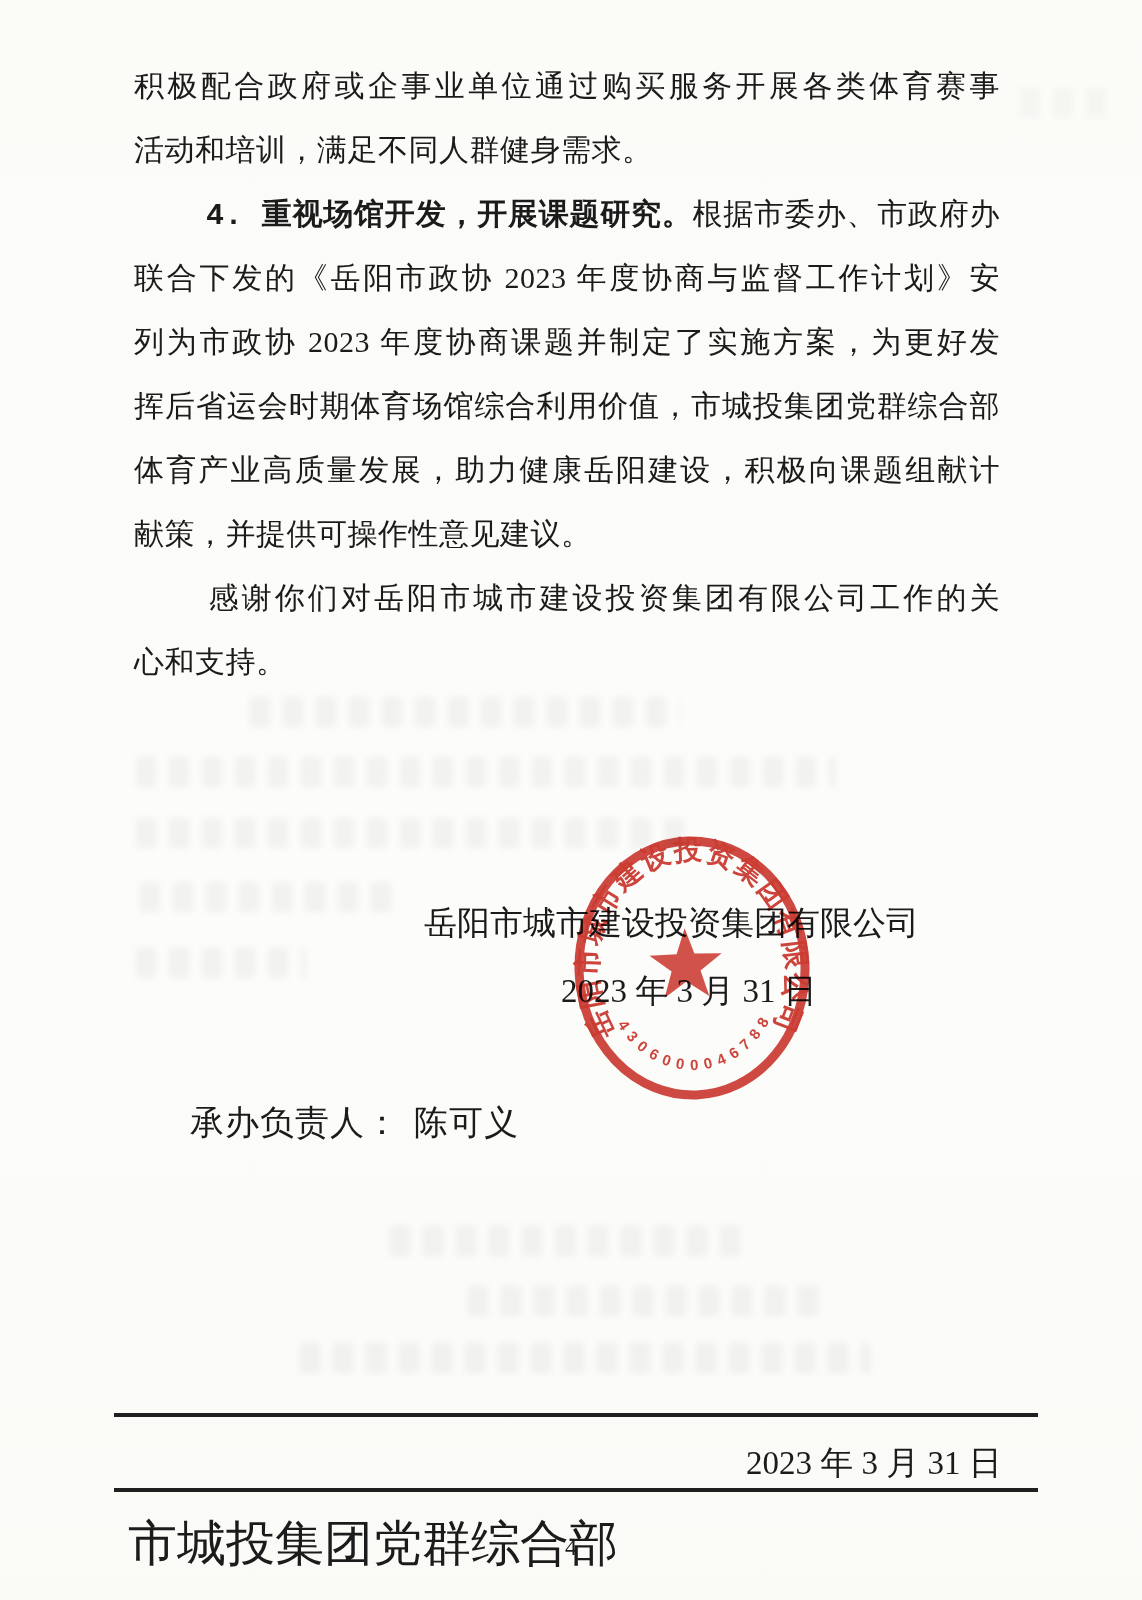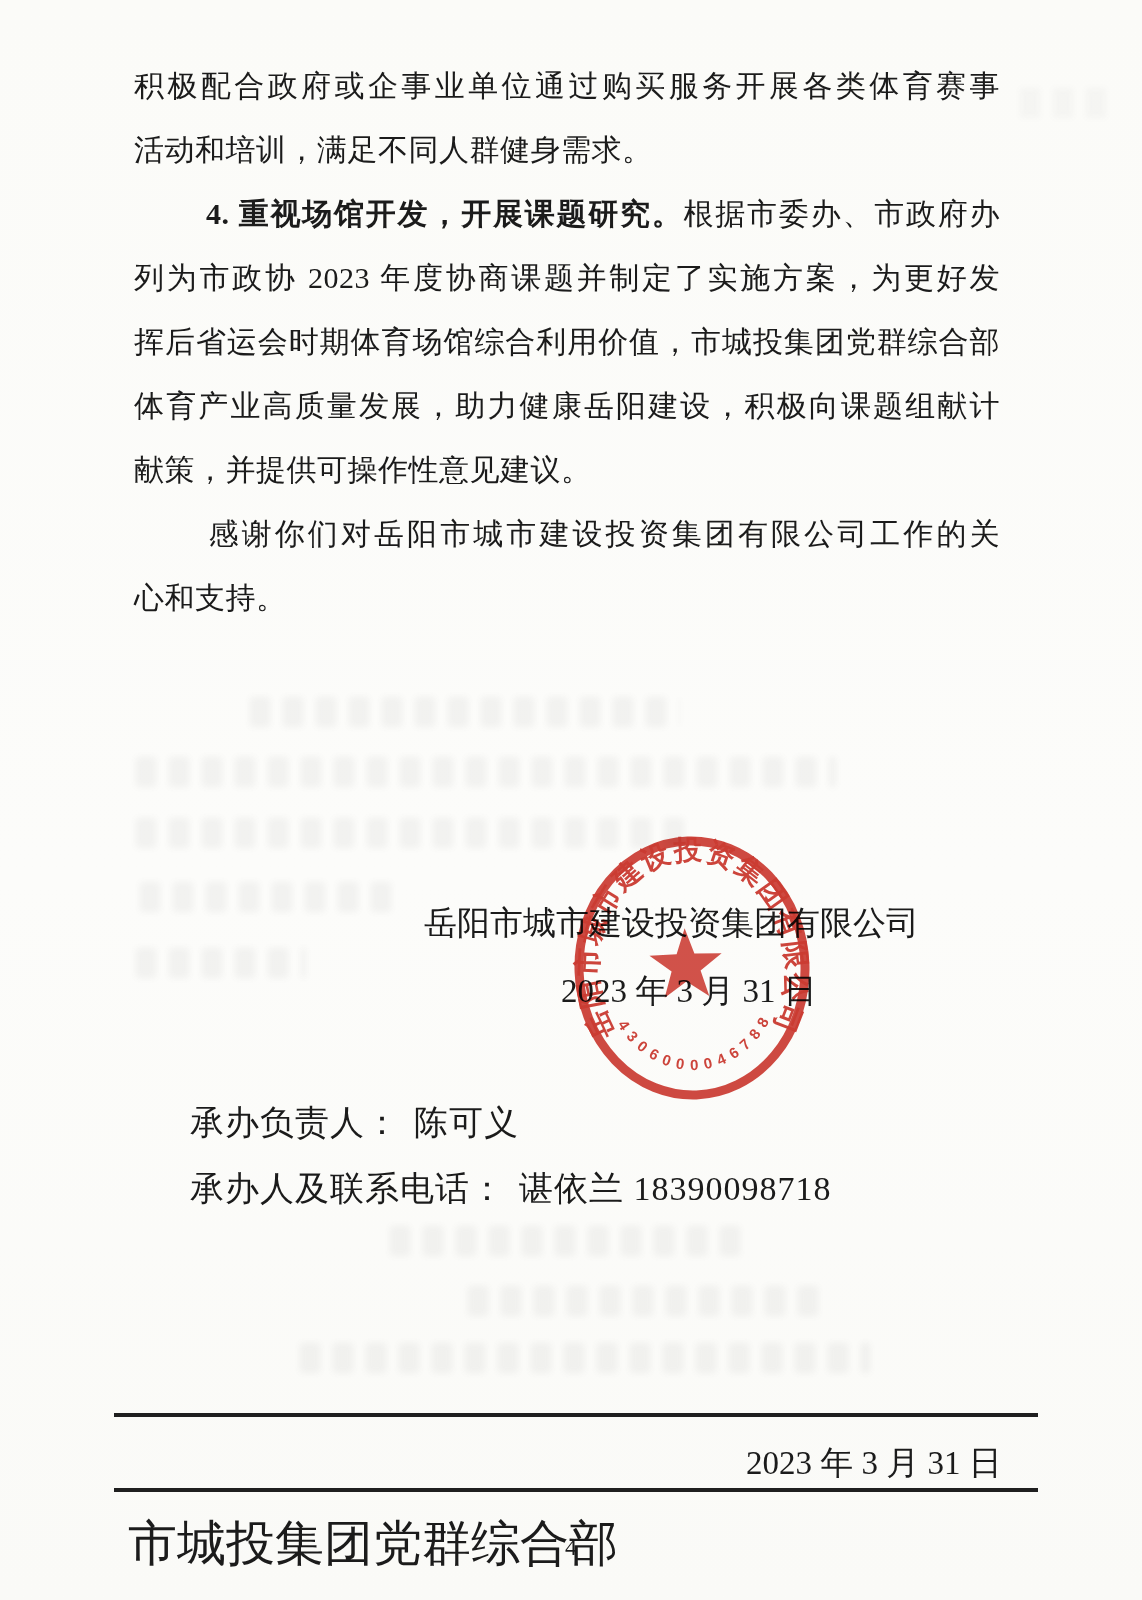--- a/index.html
+++ b/index.html
@@ -14,21 +14,21 @@
   }
   
   .body-text{position:absolute;left:134px;top:54px;width:866px;}
   .bline{
     height:64px;line-height:64px;font-size:30px;
     text-align:justify;text-align-last:justify;
     letter-spacing:0.5px;white-space:nowrap;
   }
   .bline.end{text-align:center;text-align-last:left;}
   .indent{display:inline-block;width:72px;}
-  .lead{font-weight:700;font-family:Liberation Serif, serif;}
+  .lead{font-weight:700;font-family:Liberation Mono, monospace;}
   
   .sig-company{position:absolute;left:424px;top:901px;font-size:33px;letter-spacing:0px;white-space:nowrap;}
   .sig-date{position:absolute;left:561px;top:969px;font-size:33px;white-space:nowrap;}
   
   .contact{position:absolute;left:190px;font-size:34px;letter-spacing:1px;white-space:nowrap;}
   .contact .value{margin-left:14px;}
   .contact1{top:1100px;text-align:center;}
   .contact2{top:1166px;}
   
   .rule{position:absolute;left:114px;width:924px;height:4px;background:#1f1f1f;}
@@ -72,20 +72,21 @@
   <div class="ghost g5"></div>
   <div class="ghost g6"></div>
   <div class="ghost g7"></div>
   <div class="ghost g8"></div>
   <div class="ghost g9"></div>
 
   <div class="body-text">
     <div class="bline">积极配合政府或企事业单位通过购买服务开展各类体育赛事</div>
     <div class="bline end">活动和培训，满足不同人群健身需求。</div>
     <div class="bline"><span class="indent"></span><span class="lead">4. 重视场馆开发，开展课题研究。</span><span>根据市委办、市政府办</span></div>
+    <div class="bline">联合下发的《岳阳市政协 2023 年度协商与监督工作计划》安</div>
     <div class="bline">列为市政协 2023 年度协商课题并制定了实施方案，为更好发</div>
     <div class="bline">挥后省运会时期体育场馆综合利用价值，市城投集团党群综合部</div>
     <div class="bline">体育产业高质量发展，助力健康岳阳建设，积极向课题组献计</div>
     <div class="bline end">献策，并提供可操作性意见建议。</div>
     <div class="bline"><span class="indent"></span><span>感谢你们对岳阳市城市建设投资集团有限公司工作的关</span></div>
     <div class="bline end">心和支持。</div>
   </div>
 
   <div class="sig-company">岳阳市城市建设投资集团有限公司</div>
   <div class="sig-date">2023 年 3 月 31 日</div>
@@ -101,23 +102,20 @@
       <textPath href="#sealArcTop" startOffset="50%" text-anchor="middle" textLength="450">岳阳市城市建设投资集团有限公司</textPath>
     </text>
     <text font-size="15" font-weight="700" letter-spacing="2.5" opacity=".95" fill="#c8251b">
       <textPath href="#sealArcBottom" startOffset="50%" text-anchor="middle" textLength="190">4306000046788</textPath>
     </text>
   </svg>
 
   <div class="contact contact1">
     <span>承办负责人：</span><span class="value">陈可义</span>
   </div>
-  <div class="contact contact2">
-    <span>承办人及联系电话：</span><span class="value">谌依兰 18390098718</span>
-  </div>
 
   <div class="rule top"></div>
   <div class="footer-dept">市城投集团党群综合部</div>
   <div class="footer-date">2023 年 3 月 31 日</div>
   <div class="rule bottom"></div>
 
   <div class="page-num">4</div>
 
 </div>
 

